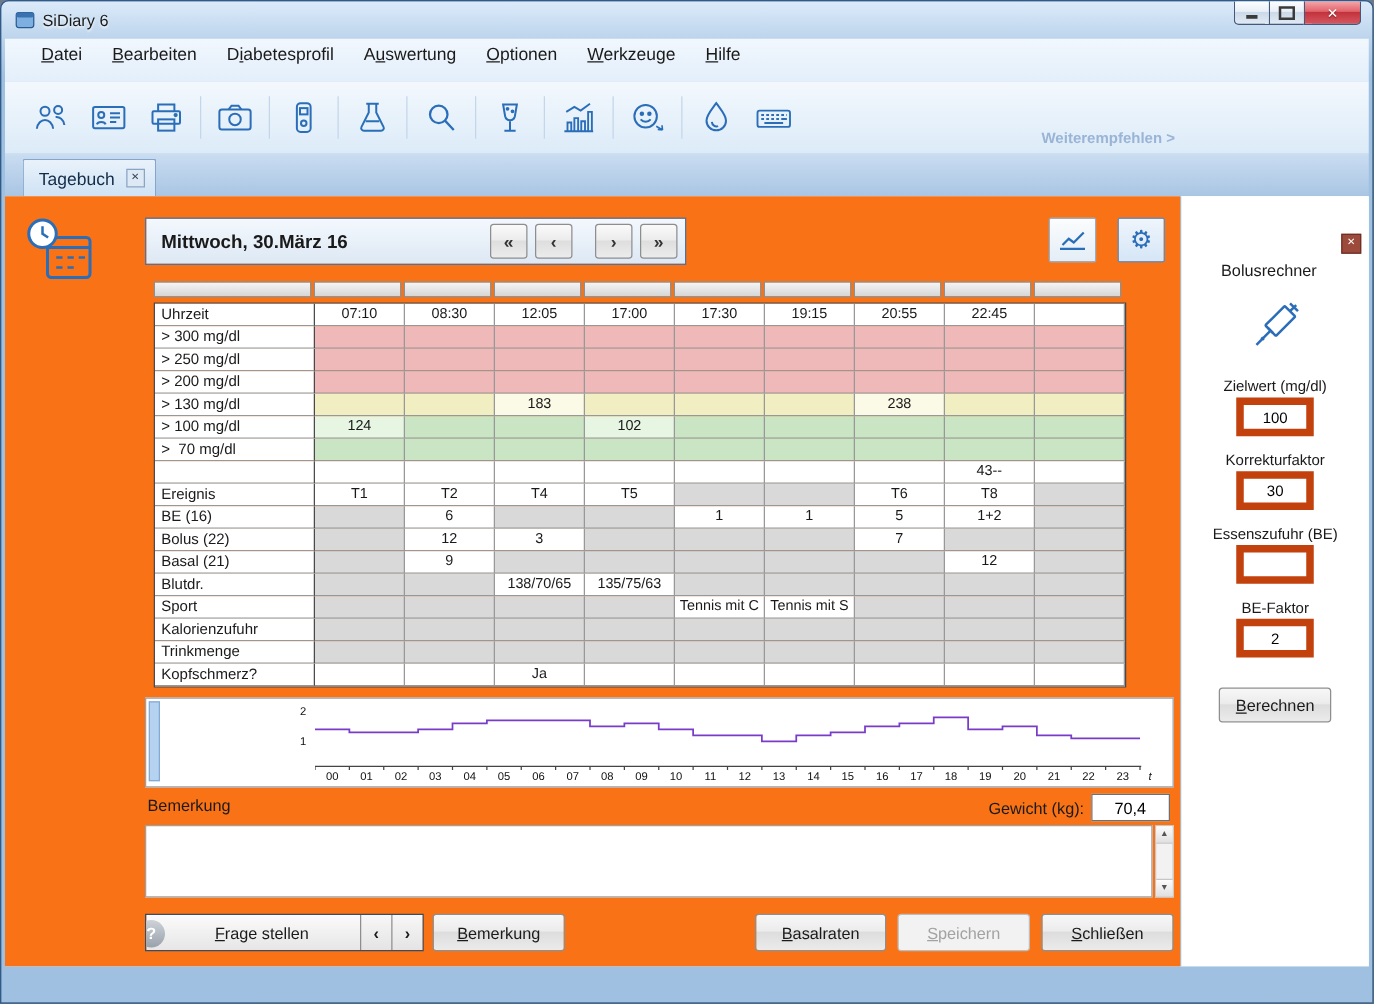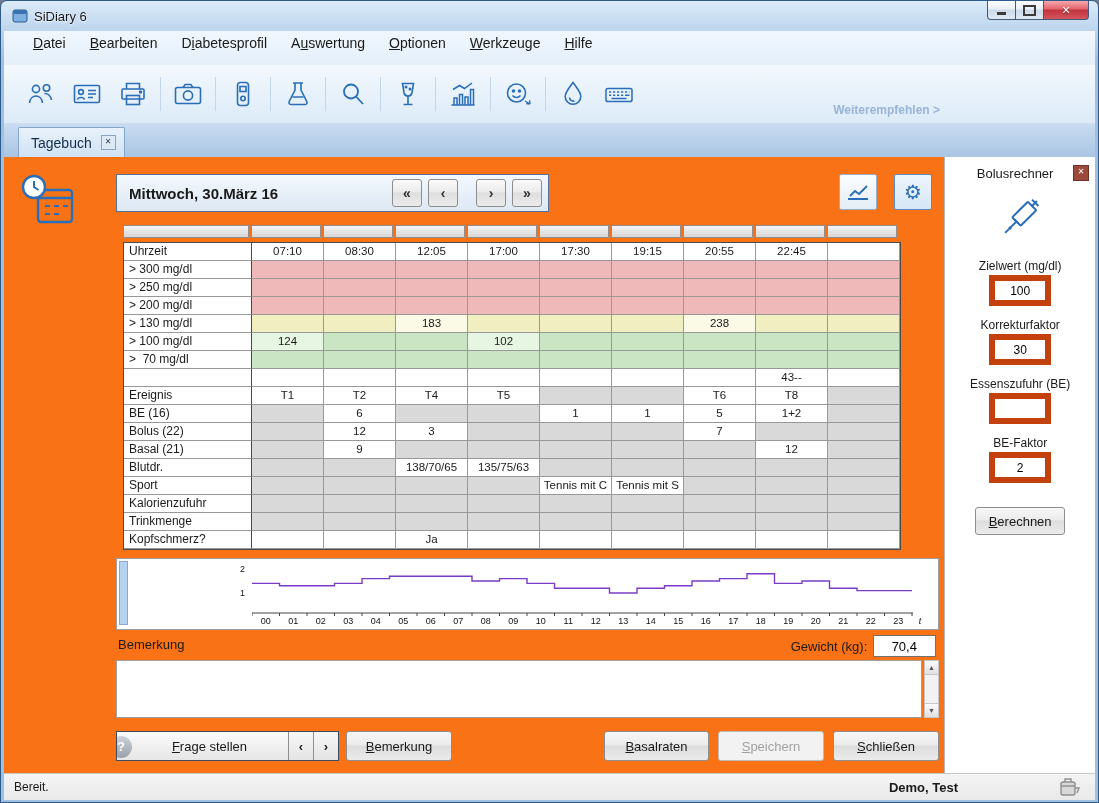--- a/index.html
+++ b/index.html
@@ -109,21 +109,21 @@
     border:1px solid #3c4c60;background:linear-gradient(#fbfbfb,#e6e6e6);display:flex;align-items:center;
     overflow:hidden;}
   .q-badge{position:absolute;left:-7px;top:4px;width:22px;height:22px;border-radius:50%;
     background:linear-gradient(#ced3d9,#99a1ab);color:#fff;font-weight:bold;font-size:13px;
     text-align:center;line-height:22px;}
   .fs-label{flex:1;text-align:center;font-size:13px;padding-left:14px;cursor:pointer;}
   .fs-nav{width:25px;height:28px;box-sizing:border-box;border-left:1px solid #8e8e8e;font-weight:bold;font-size:13px;
     background:linear-gradient(180deg,#f7f7f7,#e4e4e4);display:flex;align-items:center;justify-content:center;cursor:pointer;}
   
   .panel-head{display:flex;align-items:center;padding:8px 6px 0 12px;}
-  .panel-title{flex:1;font-size:13px;text-align:center;}
+  .panel-title{flex:1;font-size:13px;text-align:center;margin-top:44px;}
   .panel-close{width:14px;height:14px;background:#9c4a3c;border:1px solid #6e3026;color:#fff;
     font-size:8px;line-height:12px;text-align:center;cursor:pointer;}
   .syringe{display:block;margin:8px auto 0;}
   .bfield{margin-top:12px;text-align:center;font-size:12px;}
   .bfield label{display:block;}
   .iw{position:relative;display:inline-block;margin-top:2px;}
   .bfield input{width:46px;height:17px;border:6px solid #c2410c;text-align:center;font-size:12px;}
   .caret{position:absolute;left:50%;top:4px;width:1px;height:13px;background:#111;}
   #btn-berechnen{margin:24px auto 0;width:90px;height:28px;}
   
@@ -600,26 +600,13 @@
         <span class="iw"><input value="" style=""></span>
       </div>
       <div class="bfield">
         <label>BE-Faktor</label>
         <span class="iw"><input value="2" style=""></span>
       </div>
       <div class="btn" id="btn-berechnen"><u>B</u>erechnen</div>
     </div>
   </div>
 
-  <div class="statusbar">
-    <span class="status-left">Bereit.</span>
-    <span class="status-user">Demo, Test</span>
-    <span class="corner">
-      <svg width="30" height="22" viewBox="0 0 30 22">
-          <g fill="#d8d8d8" stroke="#909090" stroke-width="1.4">
-            <rect x="8" y="6" width="14" height="13" rx="2"></rect>
-            <path d="M8 10h14M12 6V3h6v3" fill="none"></path>
-            <path d="M22 12h4l-2 5" fill="none"></path>
-          </g>
-        </svg>
-    </span>
-  </div>
 </div>
 
 </body></html>

